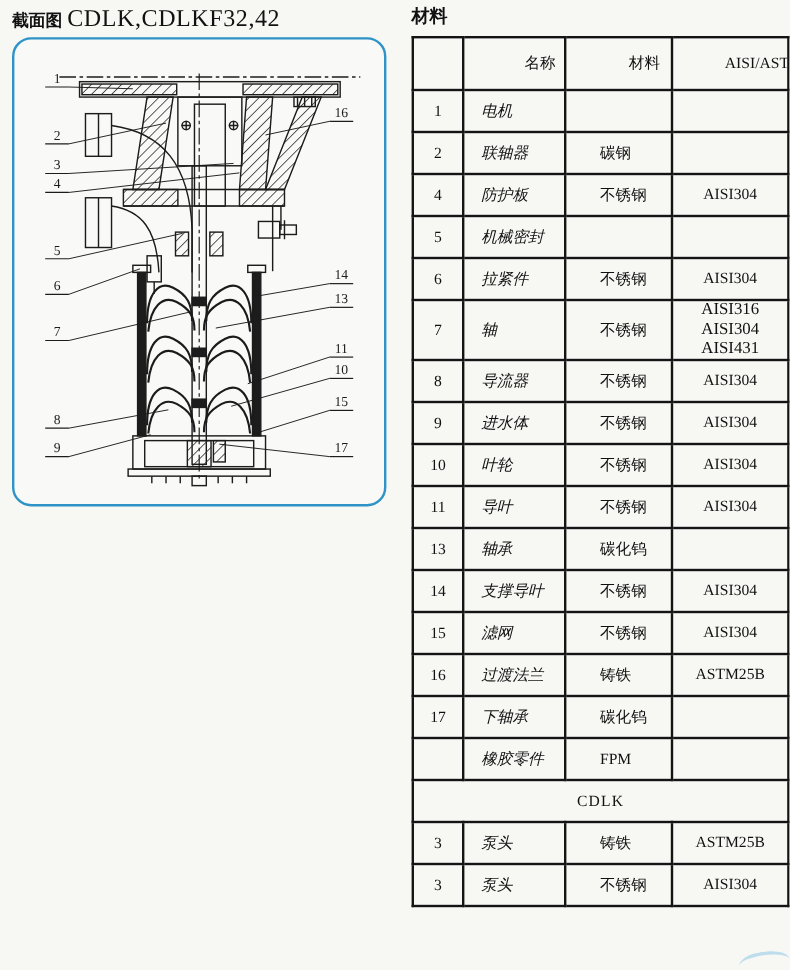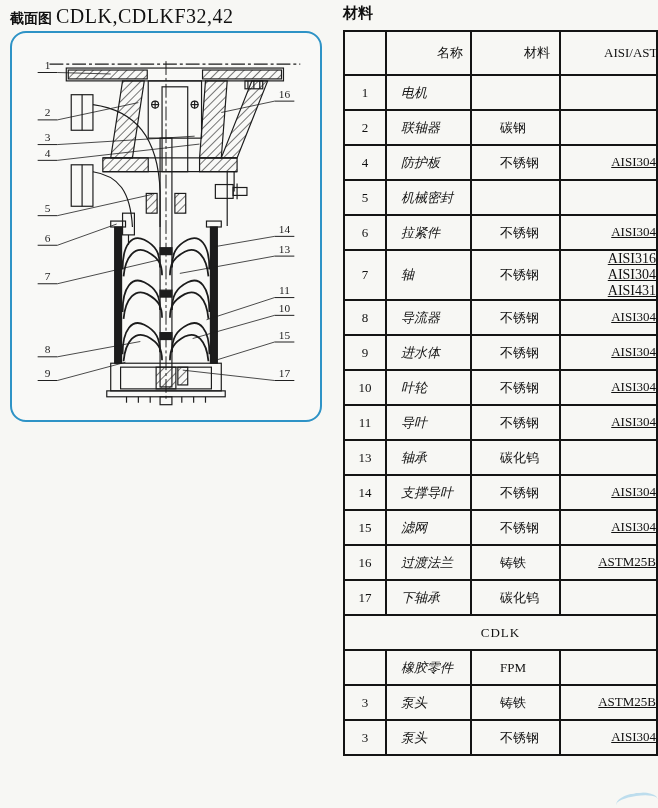--- a/index.html
+++ b/index.html
@@ -48,21 +48,21 @@
   }
   table.materials th {
     height: 44px; font-weight: normal; text-align: center;
     font-family: "Liberation Serif", serif;
     padding-left: 43px;
   }
   table.materials td { height: 35px; }
   td.c-no   { text-align: center; }
   td.c-name { text-align: left; padding-left: 14px; font-style: italic; }
   td.c-mat  { text-align: left; padding-left: 28px; }
-  td.c-aisi { text-align: right; white-space: pre-line; line-height: 1.15; text-decoration: underline; }
+  td.c-aisi { text-align: center; white-space: pre-line; line-height: 1.15; }
   td.c-aisi.multi { font-size: 14px; }
   td.c-section { text-align: center; letter-spacing: 1px; }
 
   .watermark {
     position: absolute; left: 616px; top: 793px;
     width: 42px; height: 18px;
     border-radius: 50%;
     border-top: 3px solid #9fd0ea;
     opacity: 0.65;
     transform: rotate(-8deg);
@@ -368,27 +368,27 @@
         <td class="c-mat">铸铁</td>
         <td class="c-aisi">ASTM25B</td>
       </tr>
       <tr>
         <td class="c-no">17</td>
         <td class="c-name">下轴承</td>
         <td class="c-mat">碳化钨</td>
         <td class="c-aisi"></td>
       </tr>
       <tr>
-        <td colspan="4" class="c-section">CDLK</td>
-      </tr>
-      <tr>
         <td class="c-no"></td>
         <td class="c-name">橡胶零件</td>
         <td class="c-mat">FPM</td>
         <td class="c-aisi"></td>
+      </tr>
+      <tr>
+        <td colspan="4" class="c-section">CDLK</td>
       </tr>
       <tr>
         <td class="c-no">3</td>
         <td class="c-name">泵头</td>
         <td class="c-mat">铸铁</td>
         <td class="c-aisi">ASTM25B</td>
       </tr>
       <tr>
         <td class="c-no">3</td>
         <td class="c-name">泵头</td>

